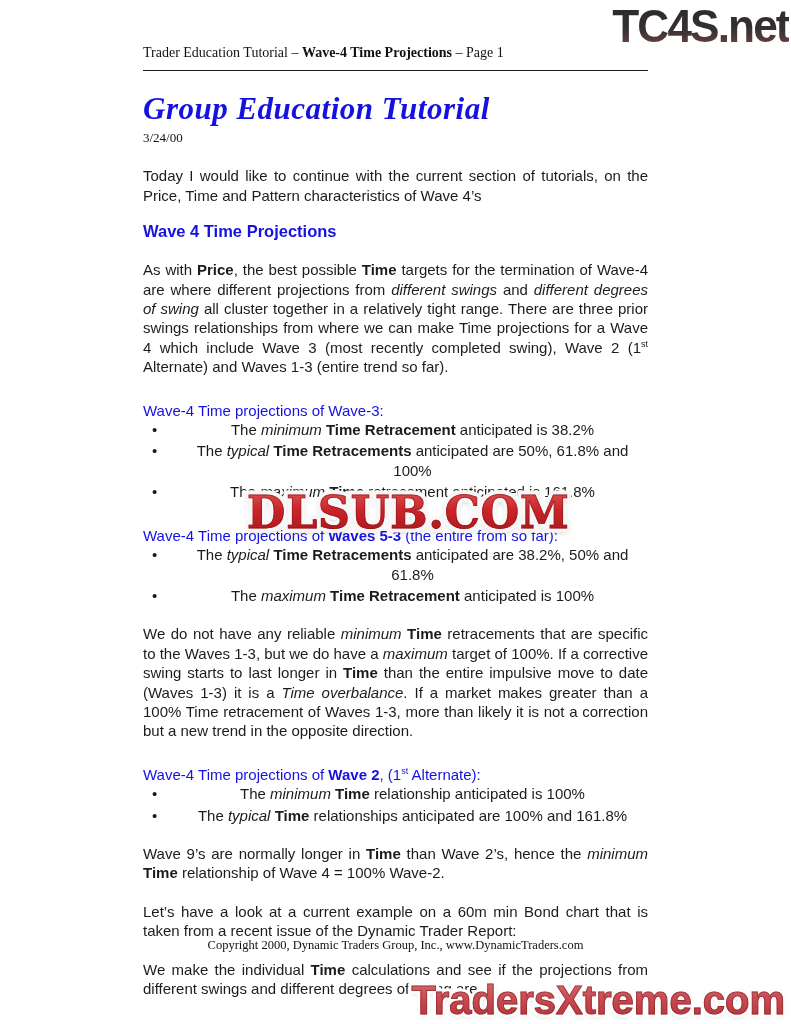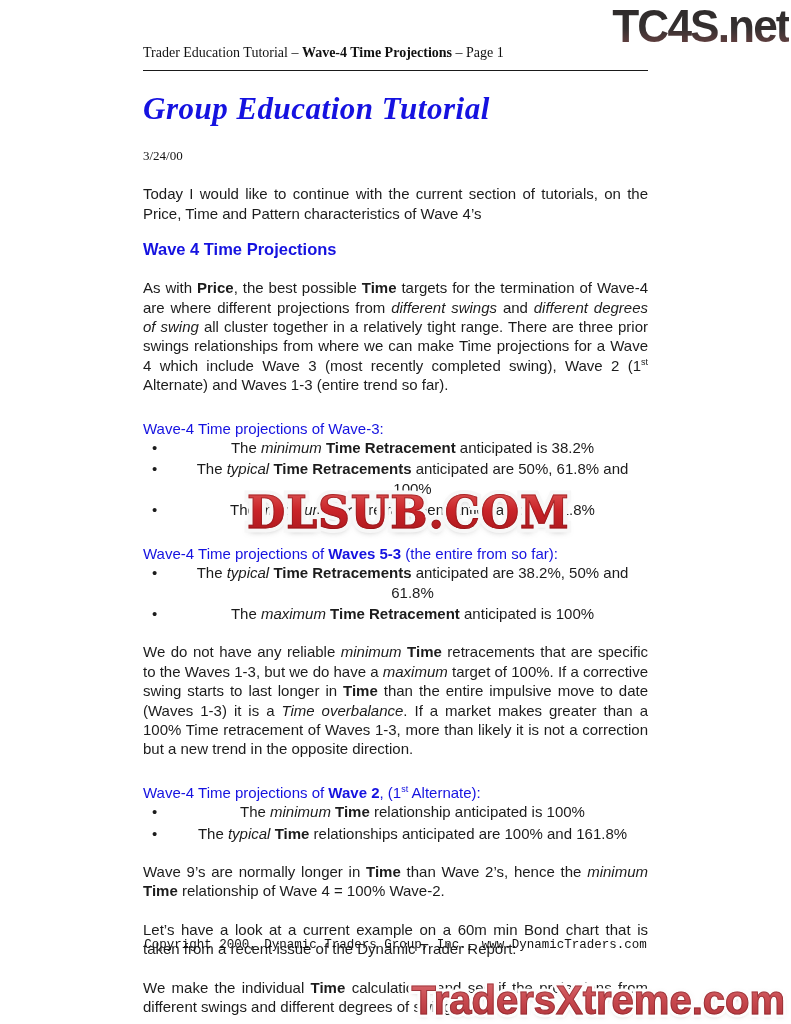--- a/index.html
+++ b/index.html
@@ -13,36 +13,36 @@
   .running-header{
     margin-top:45px;text-align:left;
     font-family:"Liberation Serif",serif;font-size:14px;line-height:15px;color:#111;
     padding-bottom:10px;border-bottom:1.5px solid #1a1a1a;
   }
   
   .doc-title{
     margin:20px 0 0;font-family:"Liberation Serif",serif;font-style:italic;font-weight:bold;
     font-size:31px;line-height:35px;color:var(--accent);letter-spacing:.5px;
   }
-  .doc-date{margin-top:20px;font-family:"Liberation Serif",serif;font-size:13px;color:#111;}
+  .doc-date{margin-top:2px;font-family:"Liberation Serif",serif;font-size:13px;color:#111;}
   
   .para{margin:19px 0 0;text-align:justify;}
   .sec-h1{margin:16px 0 0;font-size:16.5px;line-height:20px;font-weight:bold;color:var(--accent);}
   .sec-h2{margin:24px 0 0;color:var(--accent);}
   .blist{margin:0 0 0;padding:0;list-style:none;text-align:center;}
   .blist li{position:relative;padding-left:34px;margin:0 0 2px;}
   .blist li::before{content:"\2022";position:absolute;left:9px;top:0;}
   
   .r-b{font-weight:bold;}
   .r-i{font-style:italic;}
   .r-sup{font-size:9px;vertical-align:super;line-height:0;}
   
   .footer{
     position:absolute;left:143px;top:936px;width:505px;text-align:center;
-    font-family:Liberation Mono, monospace;font-size:12.5px;color:#111;
+    font-family:Liberation Serif, serif;font-size:12.5px;color:#111;
   }
   
   .tc4s{
     position:absolute;top:0px;right:2px;
     font-family:"Liberation Sans",sans-serif;font-weight:bold;font-size:47px;line-height:52px;
     letter-spacing:-2px;transform:scaleX(.94);transform-origin:right top;
     background:linear-gradient(180deg,#2c2929 0%,#353030 55%,#7b4848 100%);
     -webkit-background-clip:text;background-clip:text;color:transparent;
   }
   

